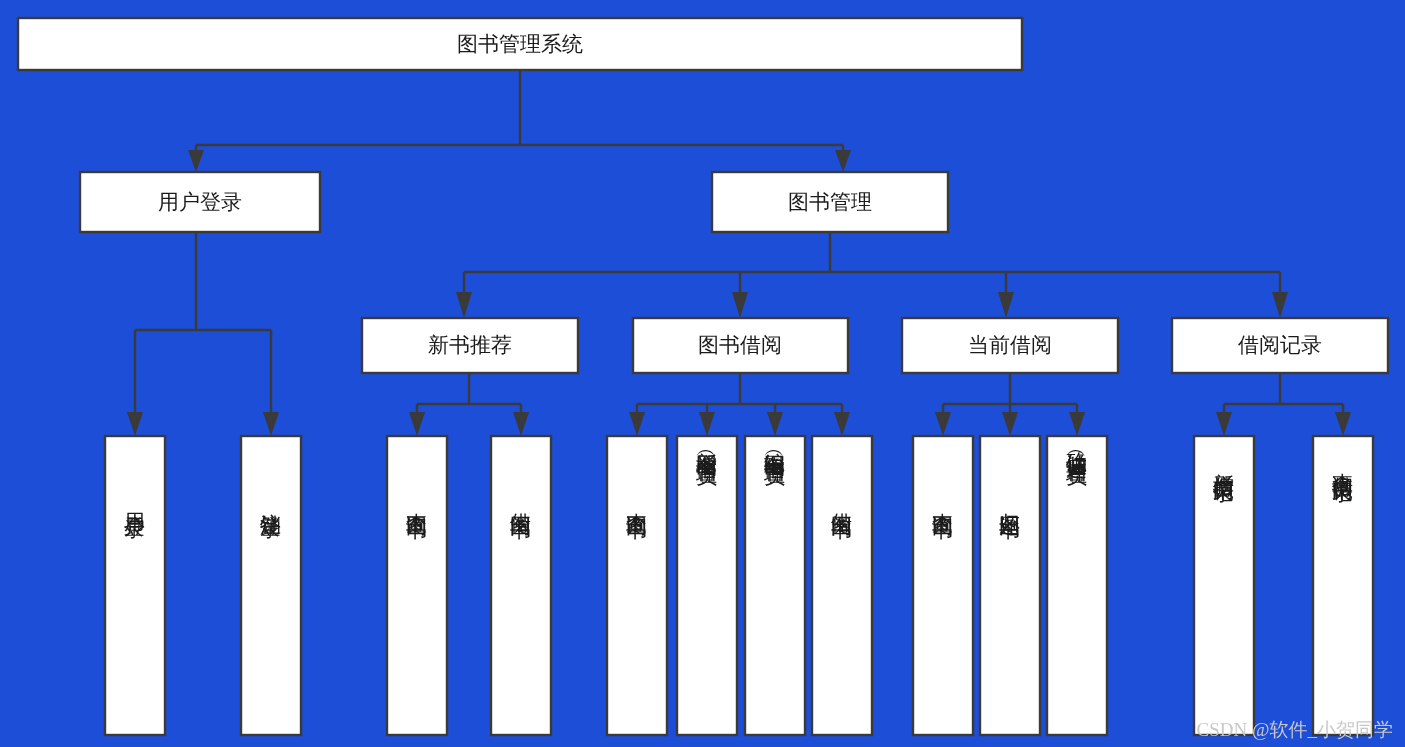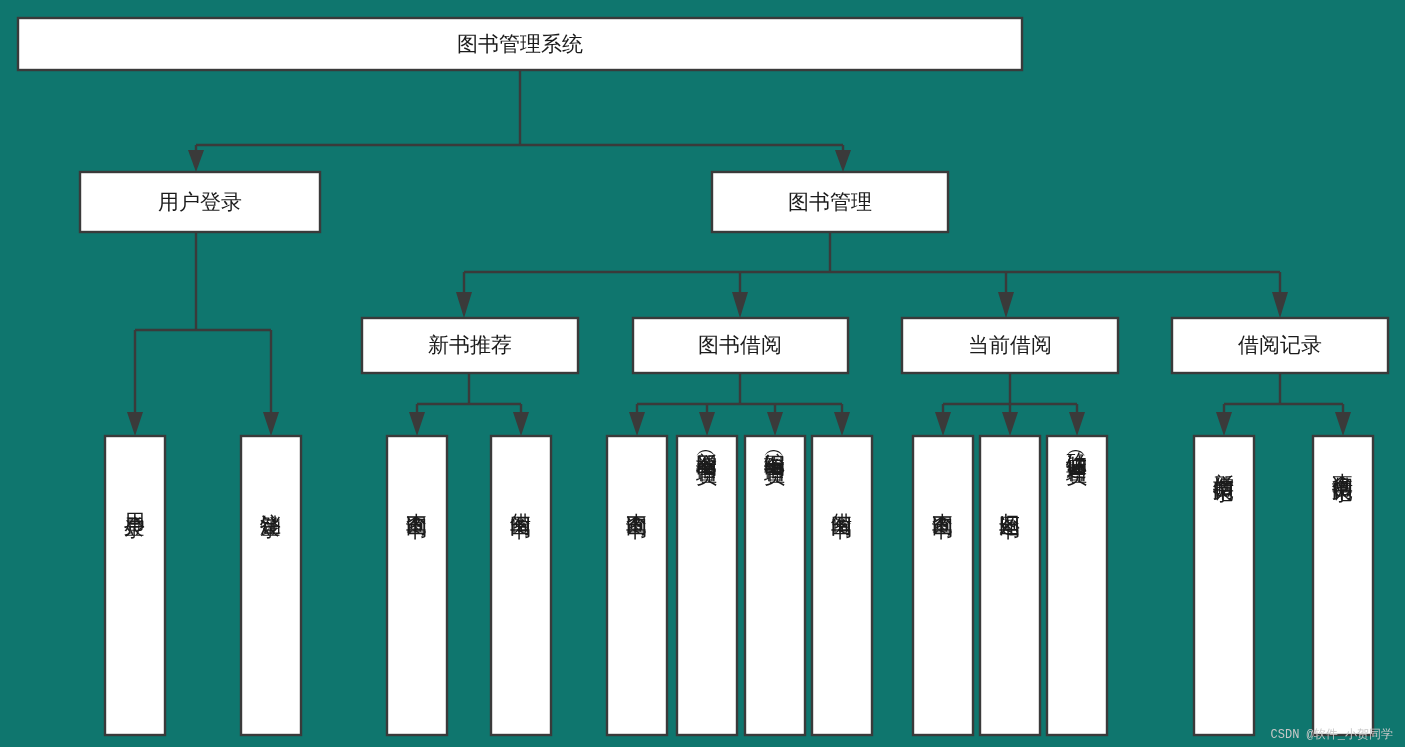--- a/index.html
+++ b/index.html
@@ -7,21 +7,21 @@
     padding: 0;
     background: #ffffff;
   }
   body {
     font-family: "Liberation Sans", "DejaVu Sans", sans-serif;
   }
   #diagram-root {
     position: relative;
     width: 1405px;
     height: 747px;
-    background: #0f766e;
+    background: #1d4ed8;
     overflow: hidden;
   }
   svg#flow-svg {
     position: absolute;
     left: 0;
     top: 0;
     width: 1405px;
     height: 747px;
     display: block;
   }
@@ -52,22 +52,22 @@
     fill: none;
   }
   .arrow-head {
     fill: #3a3a3a;
     stroke: none;
   }
   .watermark {
     position: absolute;
     right: 12px;
     bottom: 4px;
-    font-family: Liberation Mono, monospace;
-    font-size: 12px;
+    font-family: Liberation Serif, serif;
+    font-size: 19px;
     color: #c8c8c8;
     white-space: nowrap;
     user-select: none;
     pointer-events: none;
   }
 </style>
 </head>
 <body>
 
 <div id="diagram-root">

